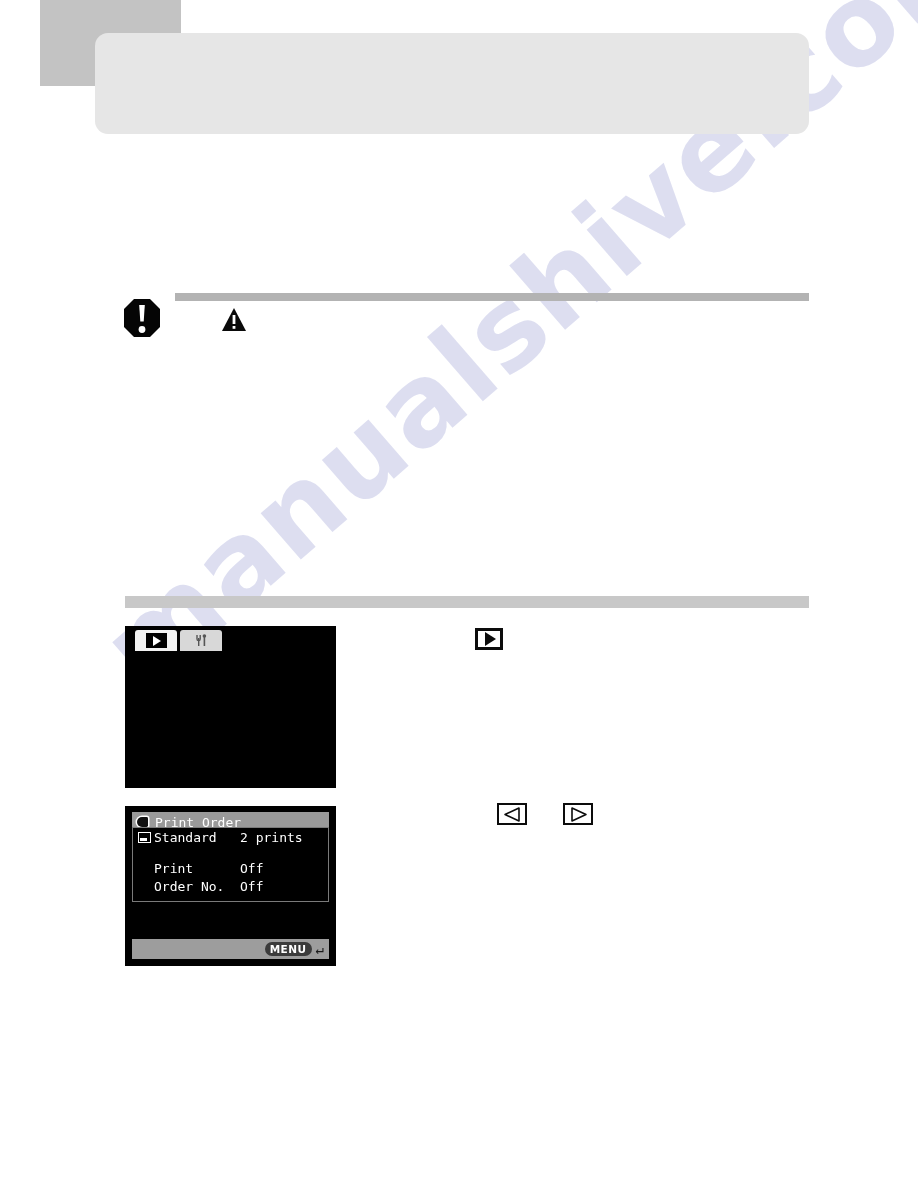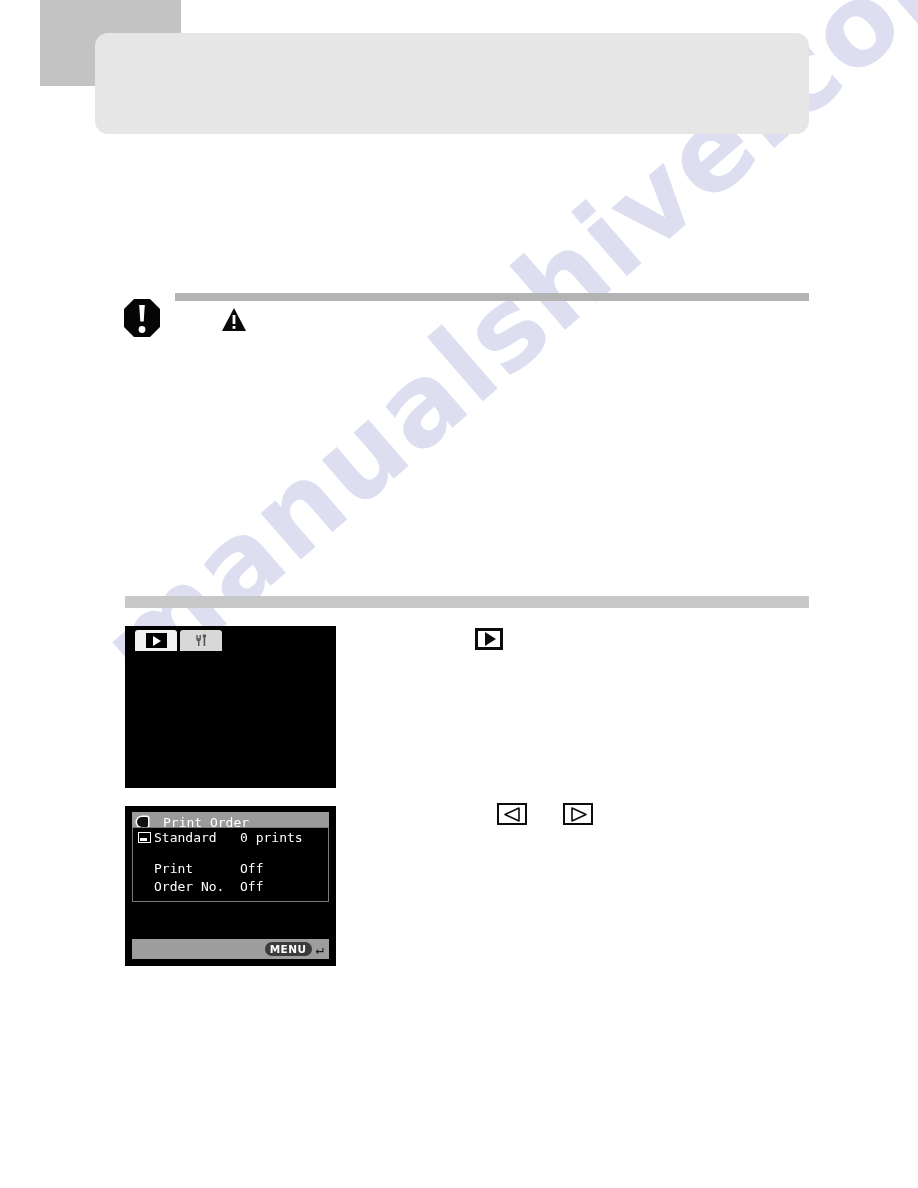--- a/index.html
+++ b/index.html
@@ -189,21 +189,21 @@
   
   .pr-title {
     position: absolute;
     left: 7px; top: 6px; right: 7px;
     height: 20px;
     background: #9a9a9a;
     color: #ffffff;
     font-size: 13px;
     display: flex;
     align-items: center;
-    gap: 12px;
+    gap: 4px;
     padding-left: 4px;
     box-sizing: border-box;
   }
   .pr-panel {
     position: absolute;
     left: 7px; top: 21px; right: 7px;
     height: 75px;
     background: #000;
     border: 1px solid #7a7a7a;
     box-sizing: border-box;
@@ -377,21 +377,21 @@
   <div class="pr-title">
     <span class="print-glyph"></span>
     <span>Print Order</span>
   </div>
 
   <div class="pr-panel">
 
     <div class="pr-line">
       <span class="std-glyph"></span>
       <span class="pr-key">Standard</span>
-      <span class="pr-val">0 prints</span>
+      <span class="pr-val">2 prints</span>
     </div>
 
     <div class="pr-spacer"></div>
 
     <div class="pr-line">
       <span style="width:16px;flex:0 0 auto"></span>
       <span class="pr-key">Print</span>
       <span class="pr-val">Off</span>
     </div>
 

